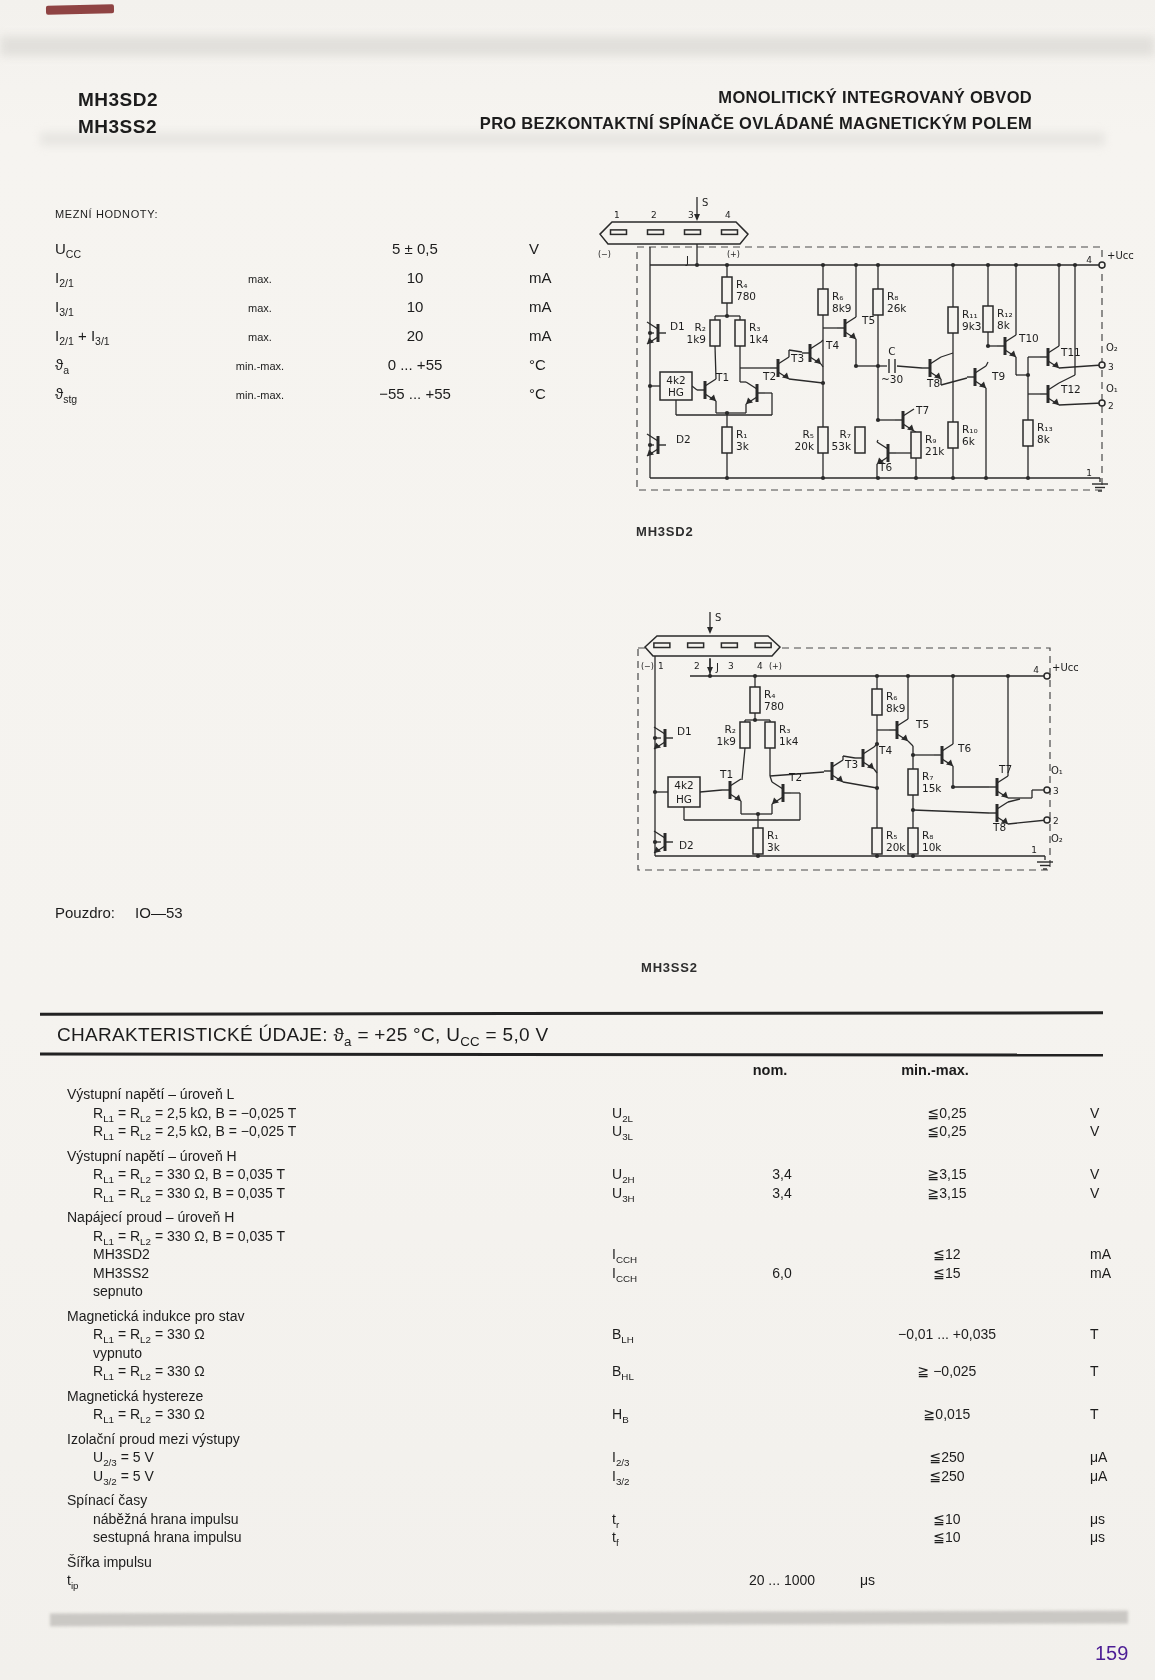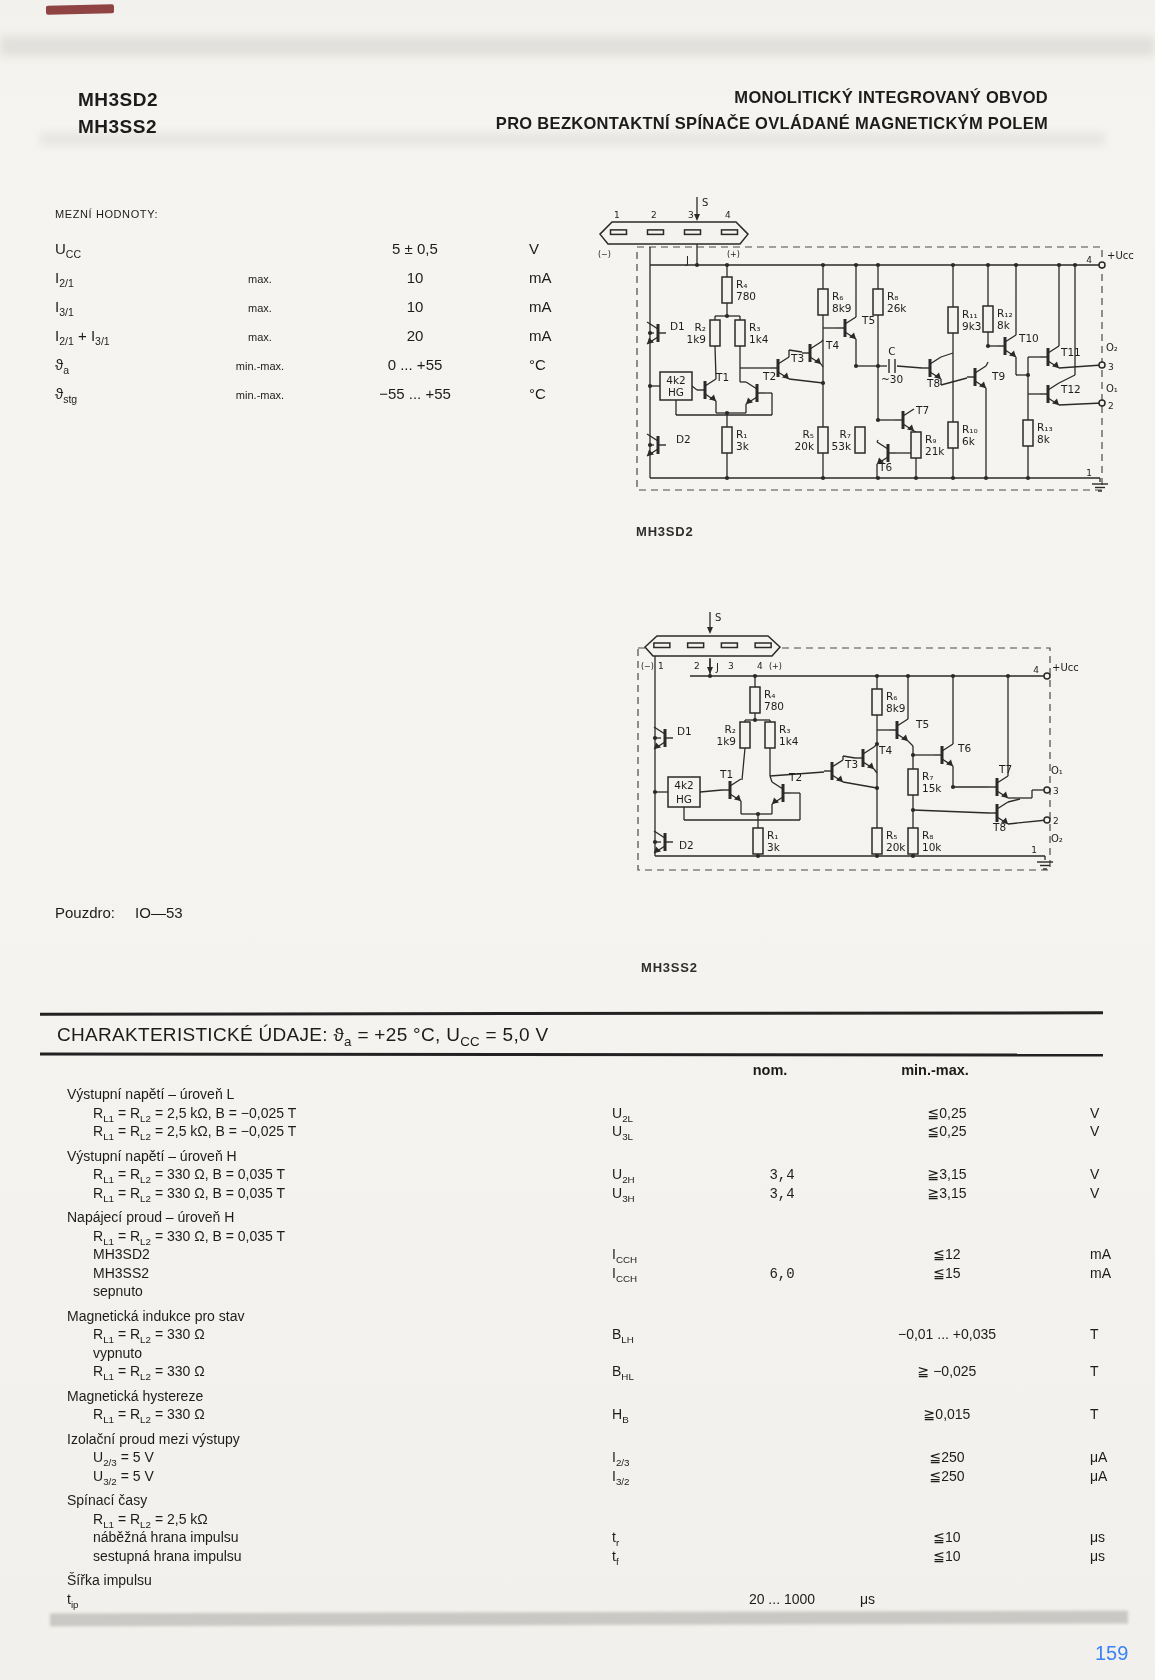--- a/index.html
+++ b/index.html
@@ -11,21 +11,21 @@
   .abs{position:absolute;}
   sub{font-size:70%;line-height:0;}
   
   .smudge{position:absolute;pointer-events:none;}
   #red-mark{left:46px;top:5px;width:68px;height:9px;background:#7d2424;transform:rotate(-1.2deg);border-radius:2px;opacity:.85;}
   #smudge-top{left:0;top:36px;width:1155px;height:20px;background:#d8d6d2;filter:blur(5px);opacity:.65;}
   #smudge-header{left:40px;top:132px;width:1065px;height:14px;background:#dfddd9;filter:blur(4px);opacity:.6;}
   #smudge-bottom{left:50px;top:1612px;width:1078px;height:13px;background:#c6c4c0;filter:blur(1.5px);opacity:.9;transform:rotate(-0.15deg);}
   
   #header-left{left:78px;top:86px;font-size:19px;font-weight:bold;line-height:27px;letter-spacing:.5px;}
-  #header-right{right:107px;top:84px;text-align:right;font-weight:bold;font-size:16.5px;line-height:26px;letter-spacing:.3px;}
+  #header-right{right:123px;top:84px;text-align:right;font-weight:bold;font-size:16.5px;line-height:26px;letter-spacing:.3px;}
   
   #limits-heading{left:55px;top:208px;font-size:11px;letter-spacing:.6px;}
   #limits-rows{left:55px;top:240px;width:580px;}
   .lrow{display:grid;grid-template-columns:140px 130px 180px 70px;height:29px;align-items:baseline;}
   .lsym{font-size:15px;}
   .lcond{font-size:11px;text-align:center;}
   .lval{font-size:15px;text-align:center;}
   .lunit{font-size:15px;text-align:left;padding-left:24px;}
   
   #pouzdro{left:55px;top:904px;font-size:15px;}
@@ -38,24 +38,24 @@
   #rule1{top:1012px;transform:rotate(-0.08deg);}
   #rule2{top:1053px;transform:rotate(0.06deg);}
   #char-title{left:57px;top:1024px;font-size:19px;letter-spacing:.3px;}
   #col-nom{left:720px;top:1062px;width:100px;text-align:center;font-weight:bold;font-size:14.5px;}
   #col-mm{left:820px;top:1062px;width:230px;text-align:center;font-weight:bold;font-size:14.5px;}
   #char-rows{left:55px;top:1086px;width:1060px;font-size:14px;}
   .crow{display:grid;grid-template-columns:545px 120px 100px 230px 60px;min-height:18.5px;align-items:baseline;margin-left:12px;}
   .crow.gap{margin-top:6px;}
   .ccond.ind{padding-left:26px;}
   .csym{font-size:14px;}
-  .cnom{text-align:center;font-family:Liberation Mono, monospace;}
+  .cnom{text-align:center;}
   .cmm{text-align:center;}
   .cunit{text-align:left;padding-left:28px;}
-  #page-number{left:1095px;top:1642px;font-size:20px;color:#3b82f6;}
+  #page-number{left:1095px;top:1642px;font-size:20px;color:#4c1d95;}
   
   svg text{font-family:"DejaVu Sans","Liberation Sans",sans-serif;fill:#1d1d1d;}
   .tw{stroke:#2a2a2a;stroke-width:1.4;fill:none;}
   .tb{stroke:#2a2a2a;stroke-width:3;}
   .tf{fill:#2a2a2a;stroke:none;}
   .st{font-size:10.5px;}
   .wire{stroke:#2a2a2a;stroke-width:1.3;fill:none;}
   .comp{fill:#f5f3ef;stroke:#2a2a2a;stroke-width:1.5;}
   .dashed{fill:none;stroke:#4a4a4a;stroke-width:1.2;stroke-dasharray:7 5;}
 </style>
@@ -725,27 +725,20 @@
       <span class="cunit">μA</span>
     </div>
     <div class="crow gap">
       <span class="ccond">Spínací časy</span>
       <span class="csym"></span>
       <span class="cnom"></span>
       <span class="cmm"></span>
       <span class="cunit"></span>
     </div>
     <div class="crow">
-      <span class="ccond ind">R<sub>L1</sub> = R<sub>L2</sub> = 2,5 kΩ</span>
-      <span class="csym"></span>
-      <span class="cnom"></span>
-      <span class="cmm"></span>
-      <span class="cunit"></span>
-    </div>
-    <div class="crow">
       <span class="ccond ind">náběžná hrana impulsu</span>
       <span class="csym">t<sub>r</sub></span>
       <span class="cnom"></span>
       <span class="cmm">≦10</span>
       <span class="cunit">μs</span>
     </div>
     <div class="crow">
       <span class="ccond ind">sestupná hrana impulsu</span>
       <span class="csym">t<sub>f</sub></span>
       <span class="cnom"></span>

